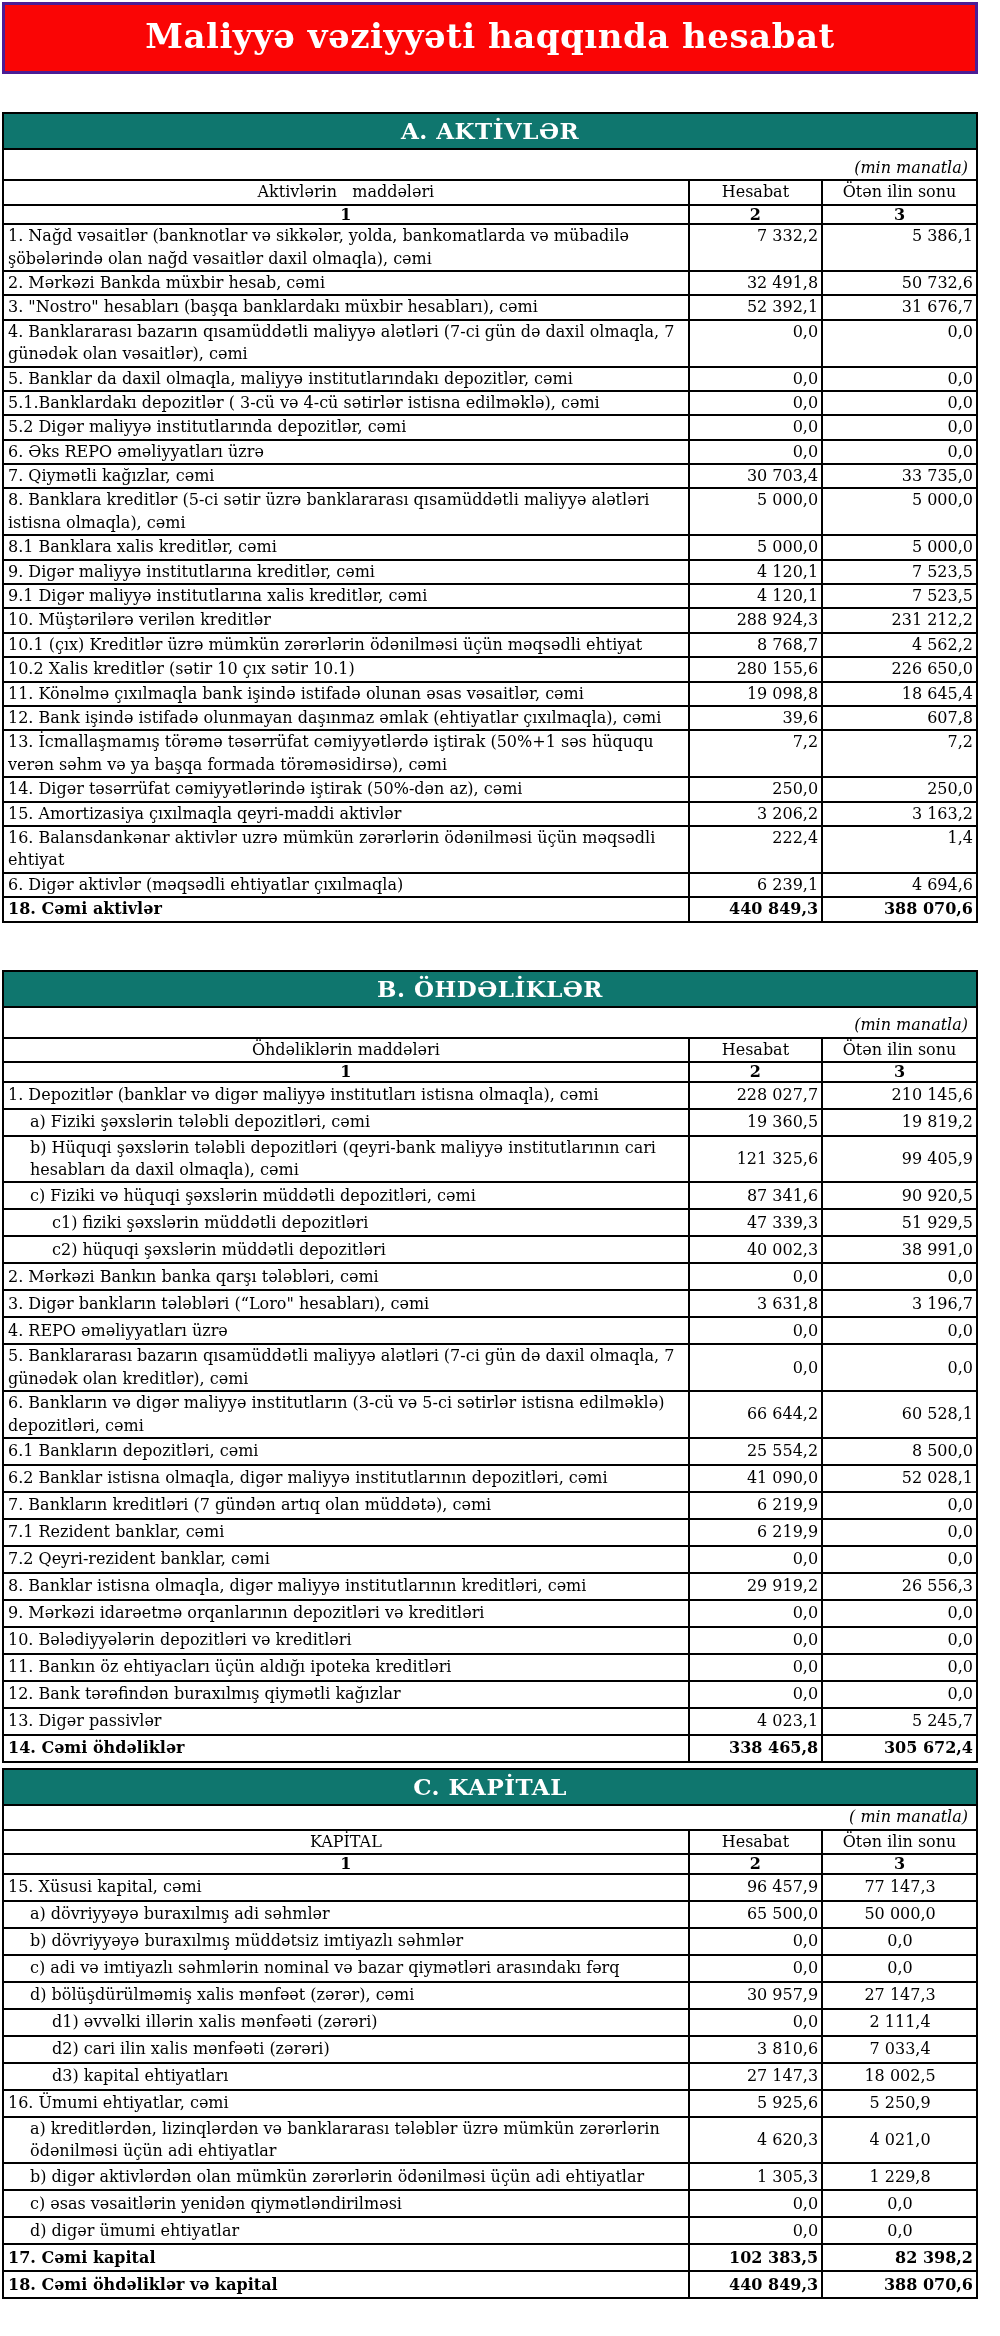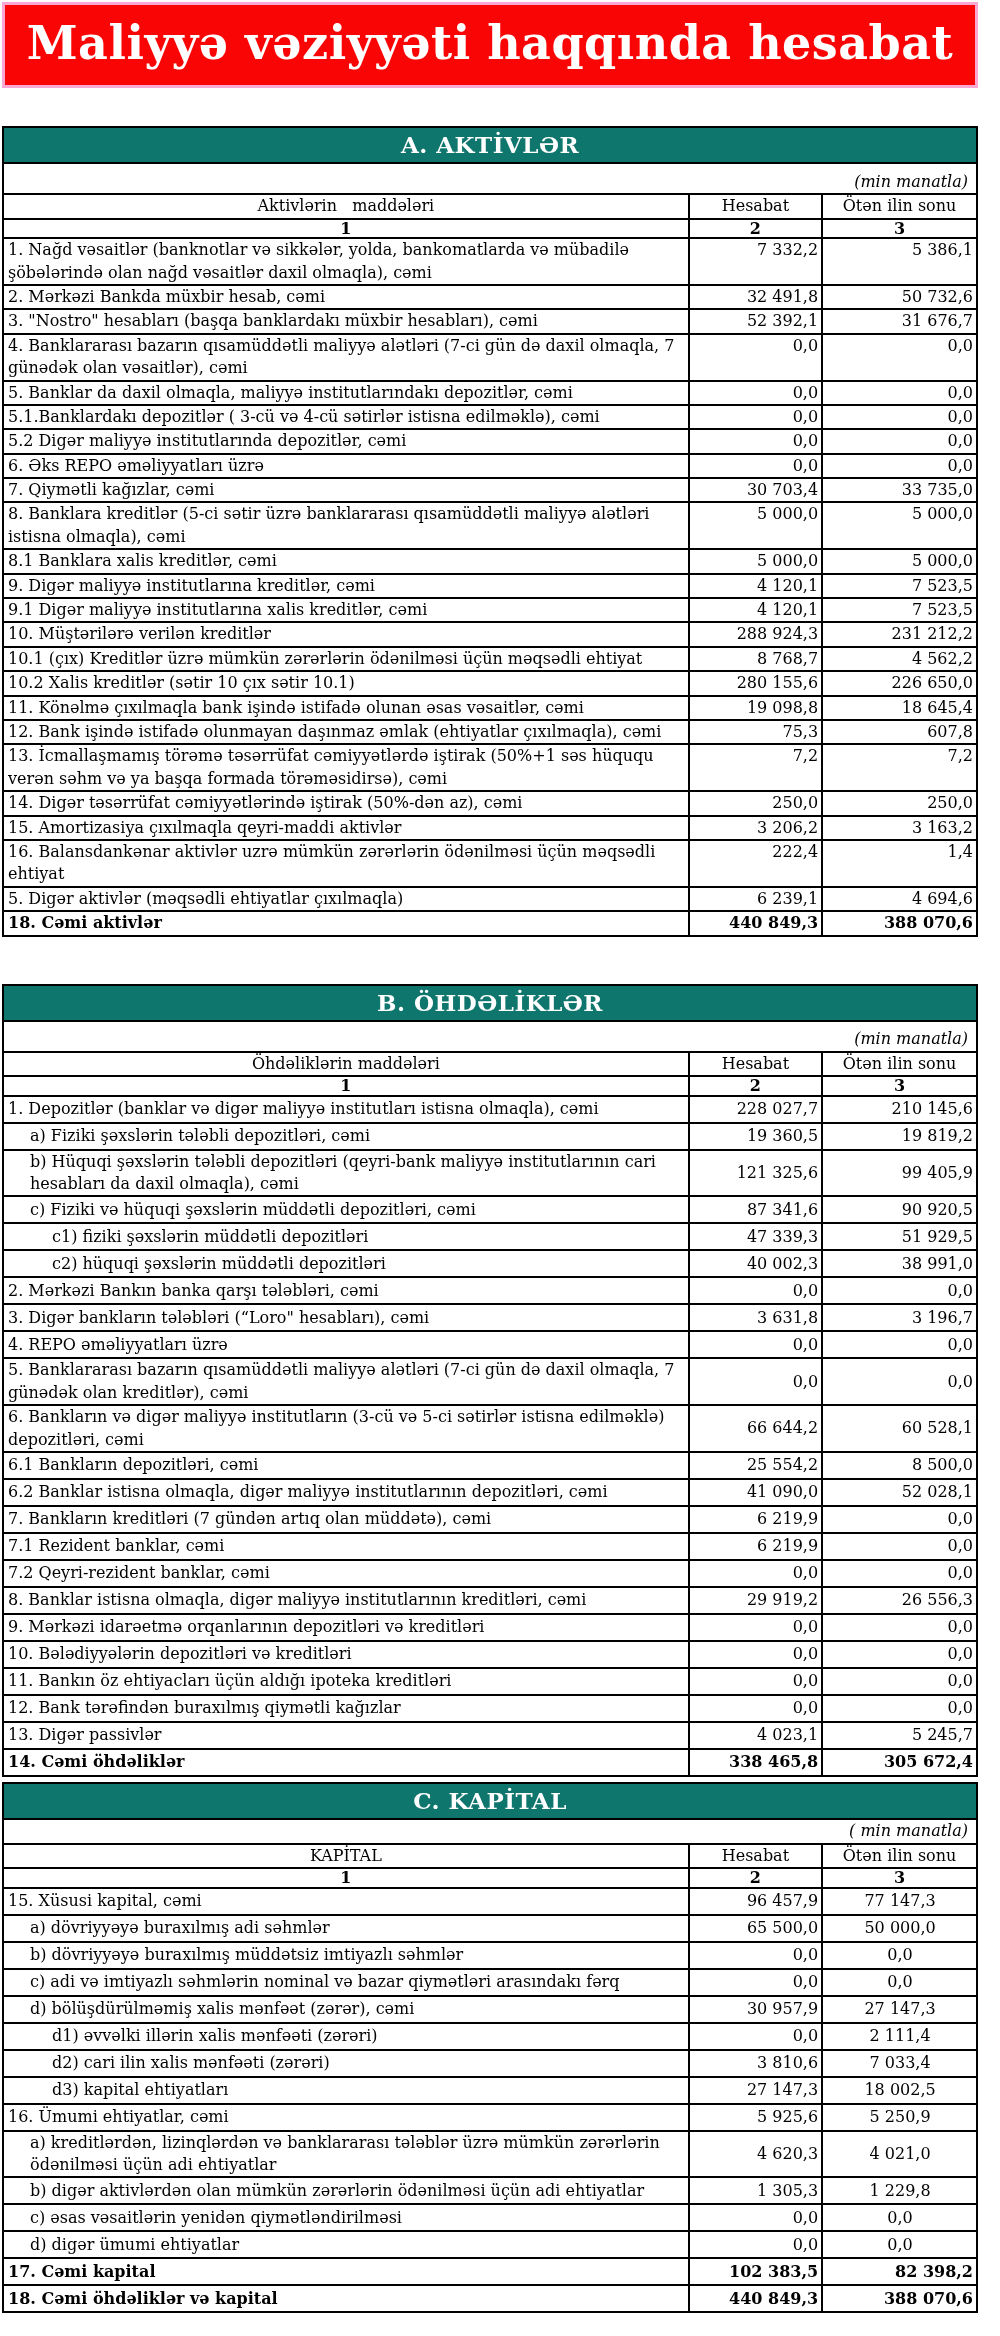--- a/index.html
+++ b/index.html
@@ -1,21 +1,21 @@
 <!DOCTYPE html>
 <html><head>
 <meta charset="utf-8">
 <style>
   html,body{margin:0;padding:0;background:#fff;}
   body{width:1000px;font-family:"DejaVu Serif","Liberation Serif",serif;color:#000;}
   .page{width:976px;margin:0;padding:2px 0 2px 2px;}
 
   .title-box{
-    border:3px solid #f9a8d4;background:#FA0505;color:#fff;
-    font-weight:bold;font-size:46px;text-align:center;
+    border:3px solid #4c1d95;background:#FA0505;color:#fff;
+    font-weight:bold;font-size:34px;text-align:center;
     padding:11px 0 15px;margin-bottom:38px;letter-spacing:0.5px;
   }
 
   table{width:100%;border-collapse:collapse;table-layout:fixed;}
   td{border:2px solid #000;font-size:16px;line-height:1.4;padding:0 4px;vertical-align:middle;overflow:hidden;}
 
   tr.band td{background:#0f766e;color:#fff;font-weight:bold;text-align:center;font-size:23px;height:27px;padding:1px 0;letter-spacing:0.5px;}
   tr.note td{font-style:italic;text-align:right;height:29px;vertical-align:bottom;padding-right:8px;font-size:16px;}
   tr.hdr td{font-weight:normal;text-align:center;height:21px;white-space:pre-wrap;}
   tr.nums td{font-weight:bold;text-align:center;height:16px;line-height:1.1;}
@@ -152,21 +152,21 @@
           <td class="val v1">280 155,6</td>
           <td class="val v2">226 650,0</td>
         </tr>
         <tr>
           <td class="lbl ind0">11. Könəlmə çıxılmaqla bank işində istifadə olunan əsas vəsaitlər, cəmi</td>
           <td class="val v1">19 098,8</td>
           <td class="val v2">18 645,4</td>
         </tr>
         <tr>
           <td class="lbl ind0">12. Bank işində istifadə olunmayan daşınmaz əmlak (ehtiyatlar çıxılmaqla), cəmi</td>
-          <td class="val v1">75,3</td>
+          <td class="val v1">39,6</td>
           <td class="val v2">607,8</td>
         </tr>
         <tr>
           <td class="lbl ind0">13. İcmallaşmamış törəmə təsərrüfat cəmiyyətlərdə iştirak (50%+1 səs hüququ verən səhm və ya başqa formada törəməsidirsə), cəmi</td>
           <td class="val v1">7,2</td>
           <td class="val v2">7,2</td>
         </tr>
         <tr>
           <td class="lbl ind0">14. Digər təsərrüfat cəmiyyətlərində iştirak (50%-dən az), cəmi</td>
           <td class="val v1">250,0</td>
@@ -176,21 +176,21 @@
           <td class="lbl ind0">15. Amortizasiya çıxılmaqla qeyri-maddi aktivlər</td>
           <td class="val v1">3 206,2</td>
           <td class="val v2">3 163,2</td>
         </tr>
         <tr>
           <td class="lbl ind0">16. Balansdankənar aktivlər uzrə mümkün zərərlərin ödənilməsi üçün məqsədli ehtiyat</td>
           <td class="val v1">222,4</td>
           <td class="val v2">1,4</td>
         </tr>
         <tr>
-          <td class="lbl ind0">5. Digər aktivlər (məqsədli ehtiyatlar çıxılmaqla)</td>
+          <td class="lbl ind0">6. Digər aktivlər (məqsədli ehtiyatlar çıxılmaqla)</td>
           <td class="val v1">6 239,1</td>
           <td class="val v2">4 694,6</td>
         </tr>
         <tr class="bold">
           <td class="lbl ind0">18. Cəmi aktivlər</td>
           <td class="val v1">440 849,3</td>
           <td class="val v2">388 070,6</td>
         </tr>
       </tbody>
   </table>

